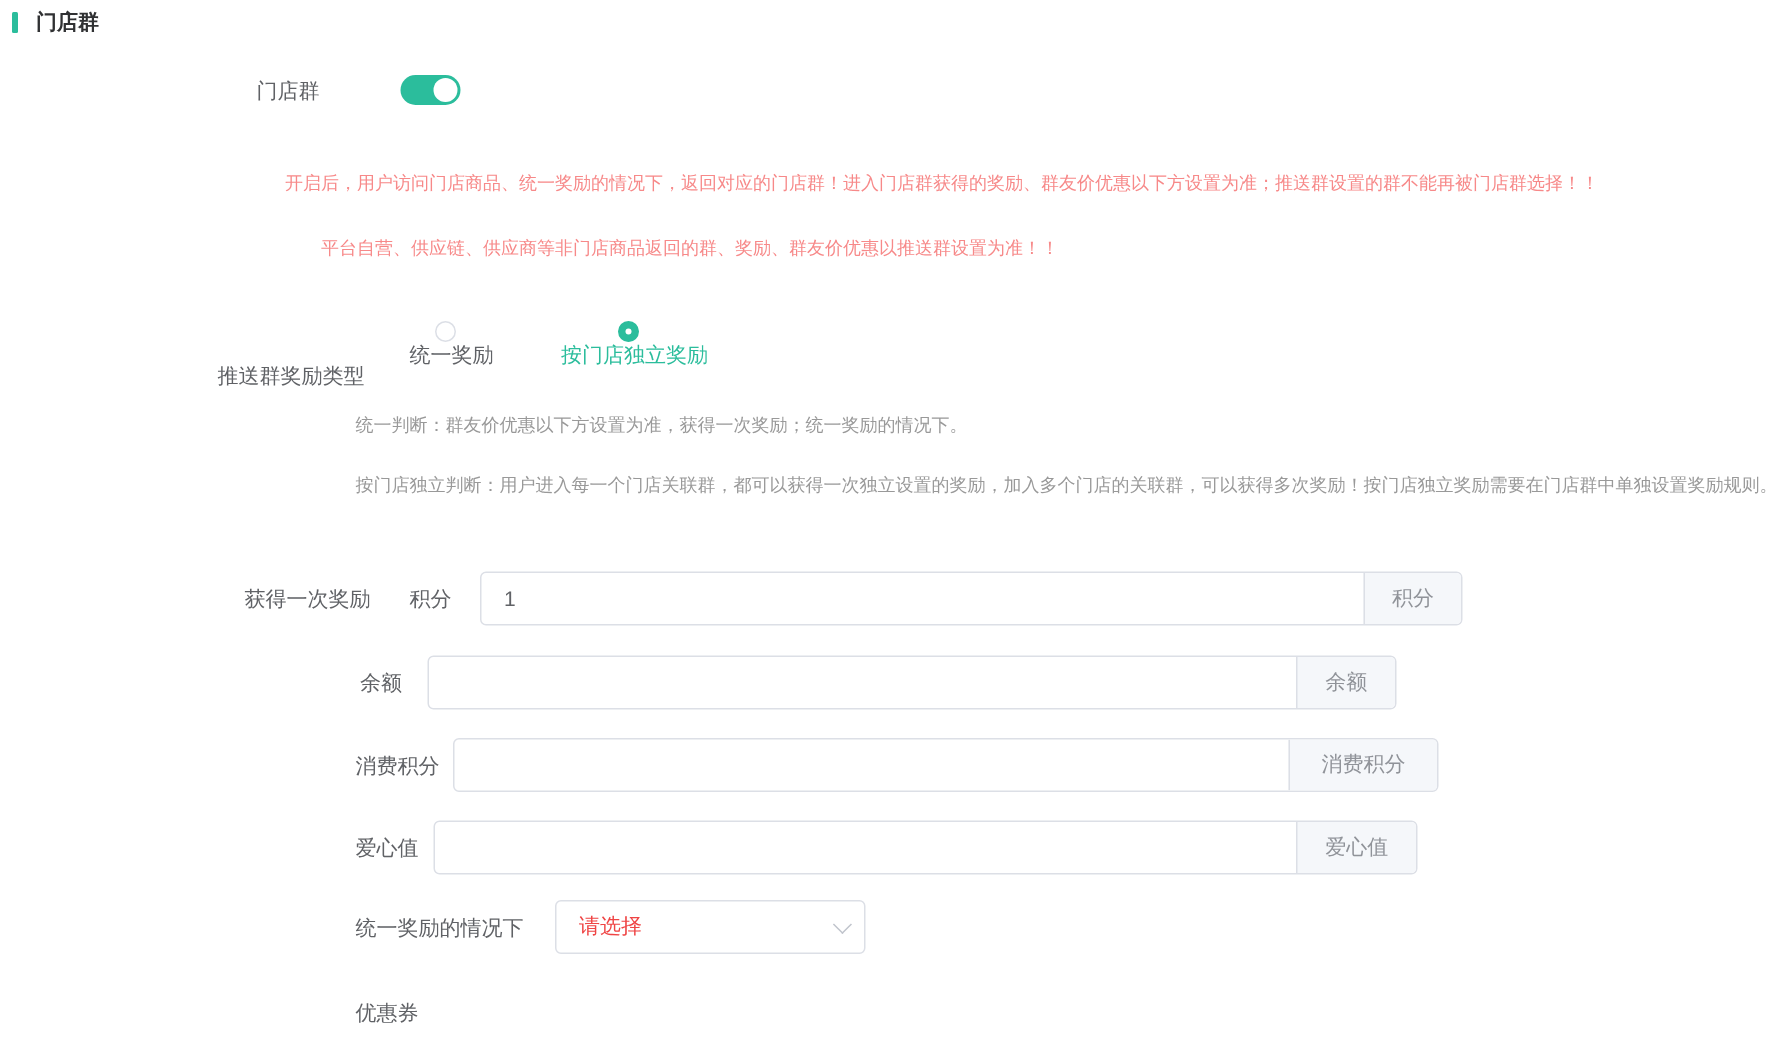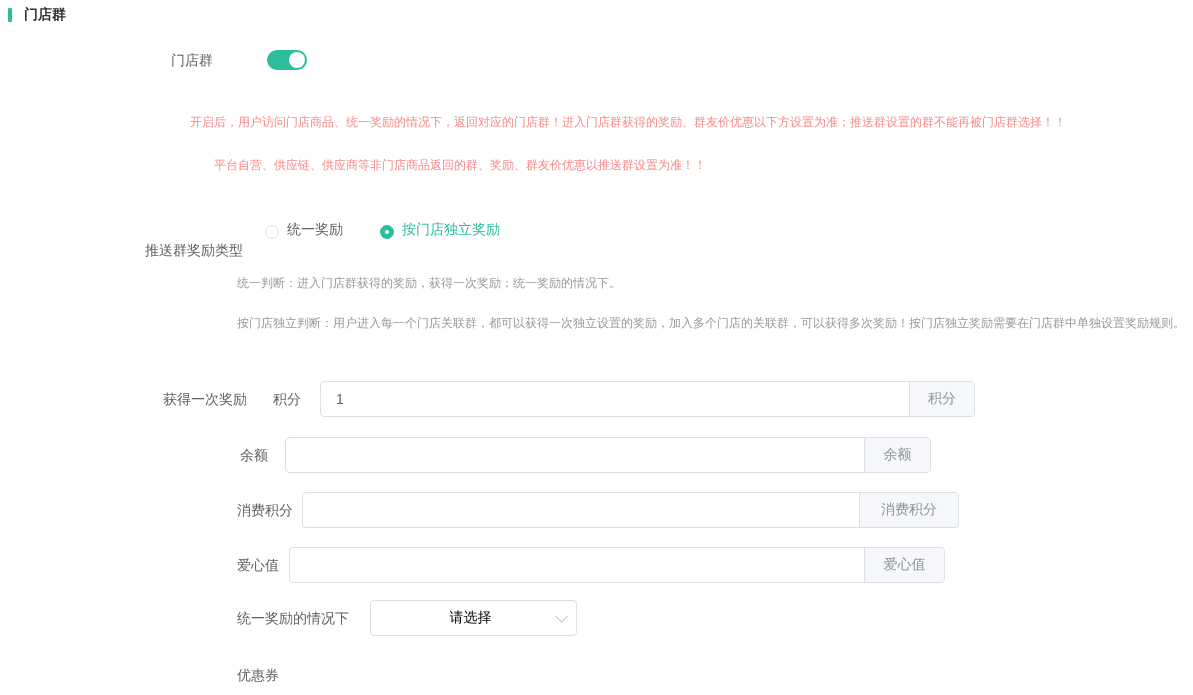--- a/index.html
+++ b/index.html
@@ -27,21 +27,21 @@
   .toggle-knob { position: absolute; right: 2px; top: 2px; width: 16px; height: 16px;
                  border-radius: 50%; background: #fff; }
 
   
   .tip-red { left: 190px; font-size: 12px; color: #f78989; white-space: nowrap; }
   .tip-gray { left: 237px; font-size: 12px; color: #999999; white-space: nowrap; }
 
   
   .radio-row-label { top: 215px; height: 30px; line-height: 30px; margin-top: 20px; }
   .radio-group { left: 265px; top: 215px; height: 30px; display: flex; align-items: center; }
-  .radio-item { display: flex; align-items: flex-end; cursor: pointer; margin-right: 37px; }
+  .radio-item { display: flex; align-items: center; cursor: pointer; margin-right: 37px; flex-direction: column; }
   .radio-circle { width: 14px; height: 14px; border-radius: 50%; border: 1px solid #dcdfe6;
                   background: #fff; position: relative; flex: none; }
   .radio-item.checked .radio-circle { background: #2bbd9c; border-color: #2bbd9c; }
   .radio-item.checked .radio-circle::after { content: ""; position: absolute; left: 4px; top: 4px;
                   width: 4px; height: 4px; border-radius: 50%; background: #fff; }
   .radio-label { margin-left: 8px; font-size: 14px; color: #606266; }
   .radio-item.checked .radio-label { color: #2bbd9c; }
 
   
   .group-label { top: 381px; width: 247px; height: 36px; line-height: 36px; }
@@ -56,21 +56,21 @@
 
   .row-jifen  { top: 381px; margin-left: 15px; } .row-jifen  input { width: 588px; } .row-jifen  .input-suffix { width: 65px; }
   .row-yue    { top: 437px; } .row-yue    input { width: 578px; } .row-yue    .input-suffix { width: 66px; }
   .row-xfjf   { top: 492px; } .row-xfjf   input { width: 556px; } .row-xfjf   .input-suffix { width: 99px; }
   .row-axz    { top: 547px; } .row-axz    input { width: 574px; } .row-axz    .input-suffix { width: 80px; }
 
   
   .select-box { left: 370px; top: 600px; width: 207px; height: 36px; border: 1px solid #dcdfe6;
                 border-radius: 4px; background: #fff; display: flex; align-items: center;
                 padding: 0 12px 0 15px; cursor: pointer; }
-  .select-placeholder { flex: 1; font-size: 14px; color: #000000; text-align: center; }
+  .select-placeholder { flex: 1; font-size: 14px; color: #ef4444; }
   .chevron-down { width: 9px; height: 9px; border-right: 1.5px solid #c0c4cc;
                   border-bottom: 1.5px solid #c0c4cc; transform: rotate(45deg) translateY(-3px); }
 </style>
 </head>
 <body>
 
 <div class="abs section-header">
   <div class="section-bar"></div>
   <div class="section-title">门店群</div>
 </div>
@@ -88,21 +88,21 @@
   <div class="radio-item">
     <span class="radio-circle"></span>
     <span class="radio-label">统一奖励</span>
   </div>
   <div class="radio-item checked">
     <span class="radio-circle"></span>
     <span class="radio-label">按门店独立奖励</span>
   </div>
 </div>
 
-<div class="abs tip-gray" style="top:275px;">统一判断：进入门店群获得的奖励，获得一次奖励；统一奖励的情况下。</div>
+<div class="abs tip-gray" style="top:275px;">统一判断：群友价优惠以下方设置为准，获得一次奖励；统一奖励的情况下。</div>
 <div class="abs tip-gray" style="top:315px;">按门店独立判断：用户进入每一个门店关联群，都可以获得一次独立设置的奖励，加入多个门店的关联群，可以获得多次奖励！按门店独立奖励需要在门店群中单独设置奖励规则。</div>
 
 <div class="abs main-label group-label">获得一次奖励</div>
 
 <div class="abs sub-label row-jifen" style="left:258px;">积分</div>
 <div class="abs input-group row-jifen" style="left:305px;">
   <input type="text" value="1" style="">
   <div class="input-suffix">积分</div>
 </div>
 

